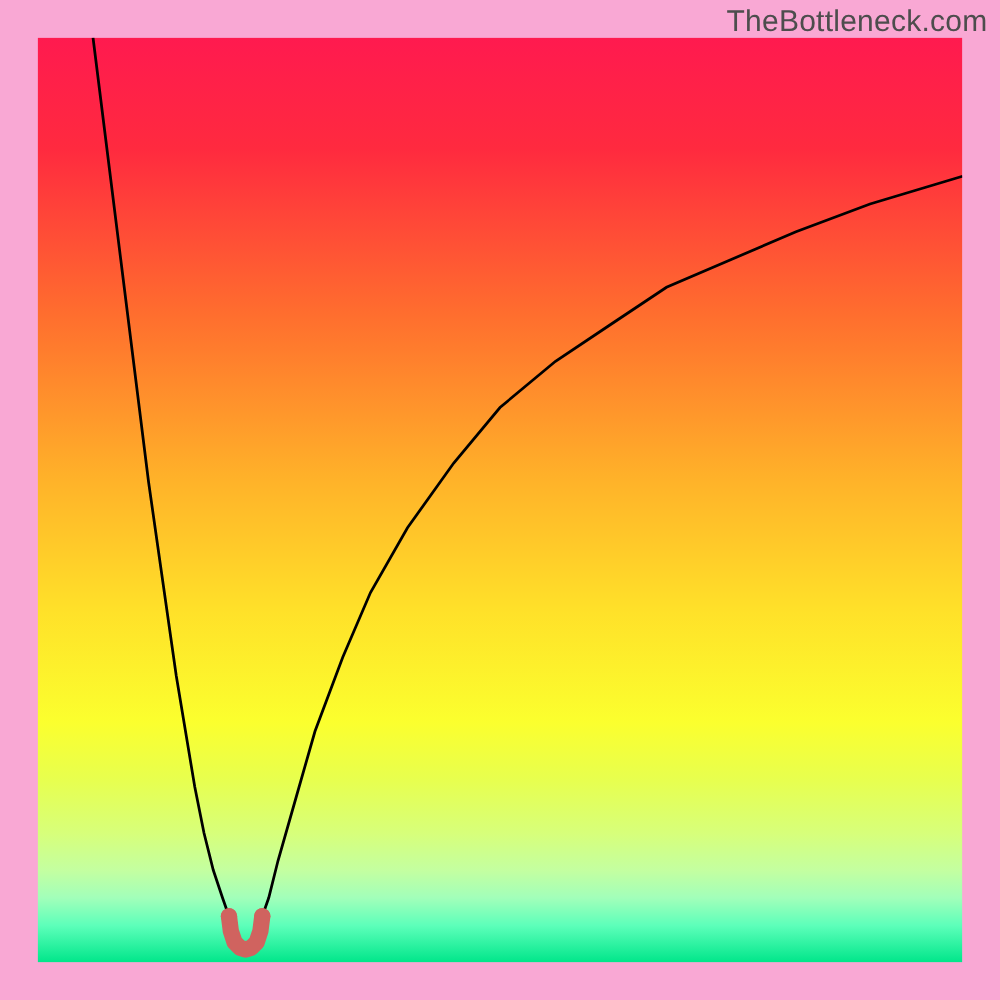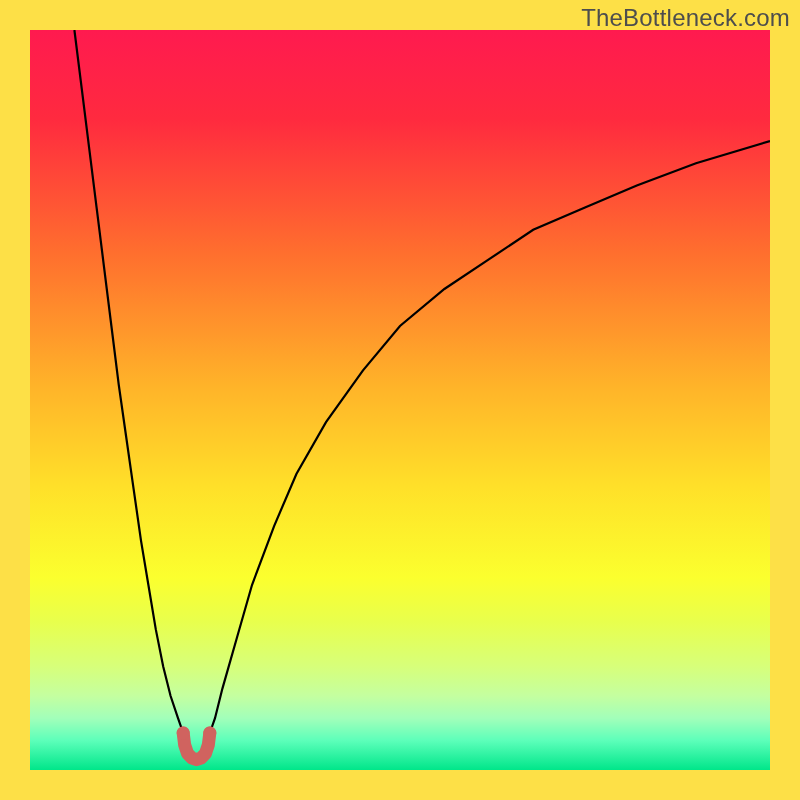--- a/index.html
+++ b/index.html
@@ -8,21 +8,21 @@
     width: 800px;
     height: 800px;
     overflow: hidden;
     background: #000;
     font-family: Arial, Helvetica, sans-serif;
   }
   .frame {
     position: absolute;
     top: 0; left: 0;
     width: 800px; height: 800px;
-    background: #fde047;
+    background: #f9a8d4;
   }
   .plot-area {
     position: absolute;
     top: 30px;
     left: 30px;
     width: 740px;
     height: 740px;
     overflow: hidden;
   }
   .watermark {

